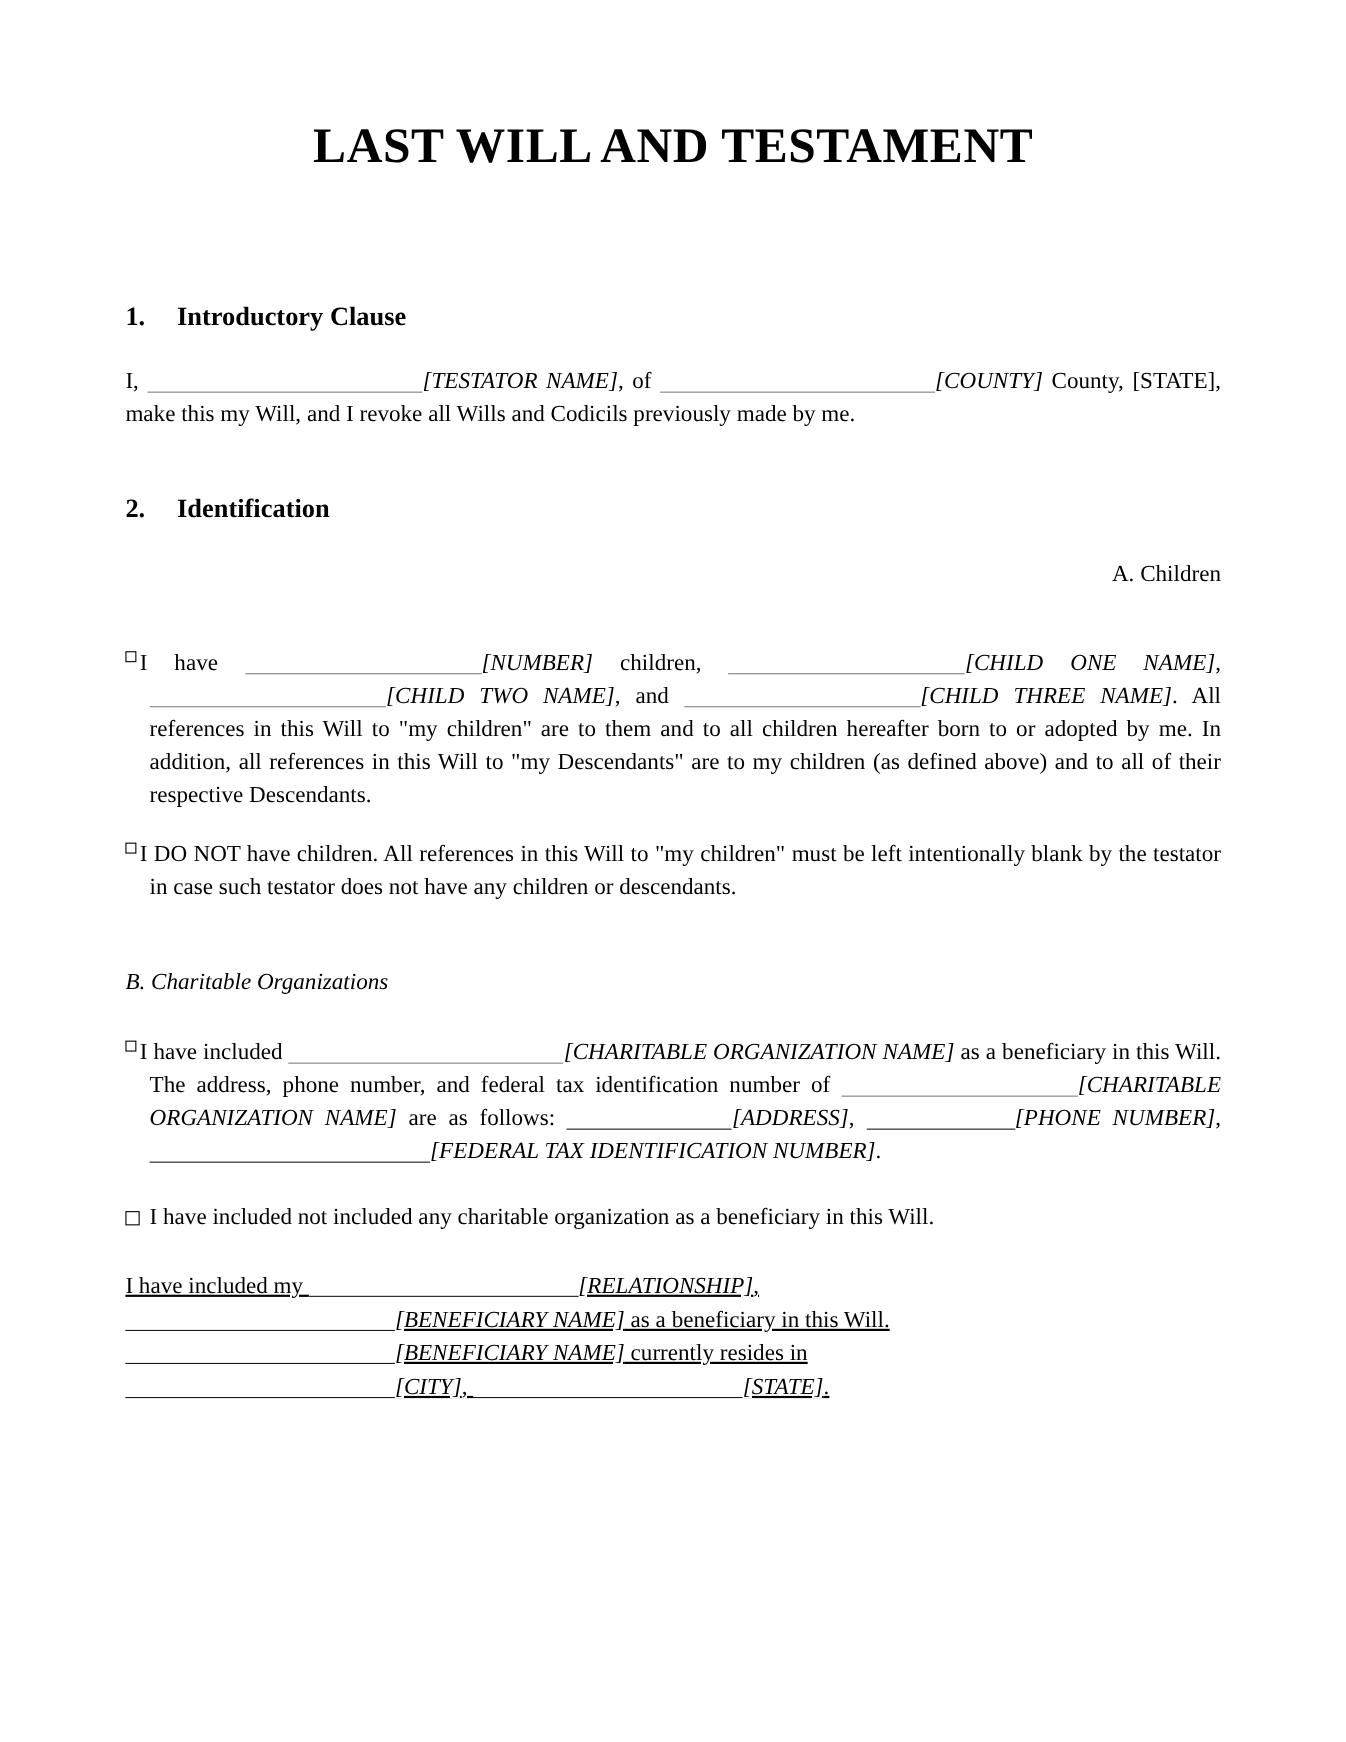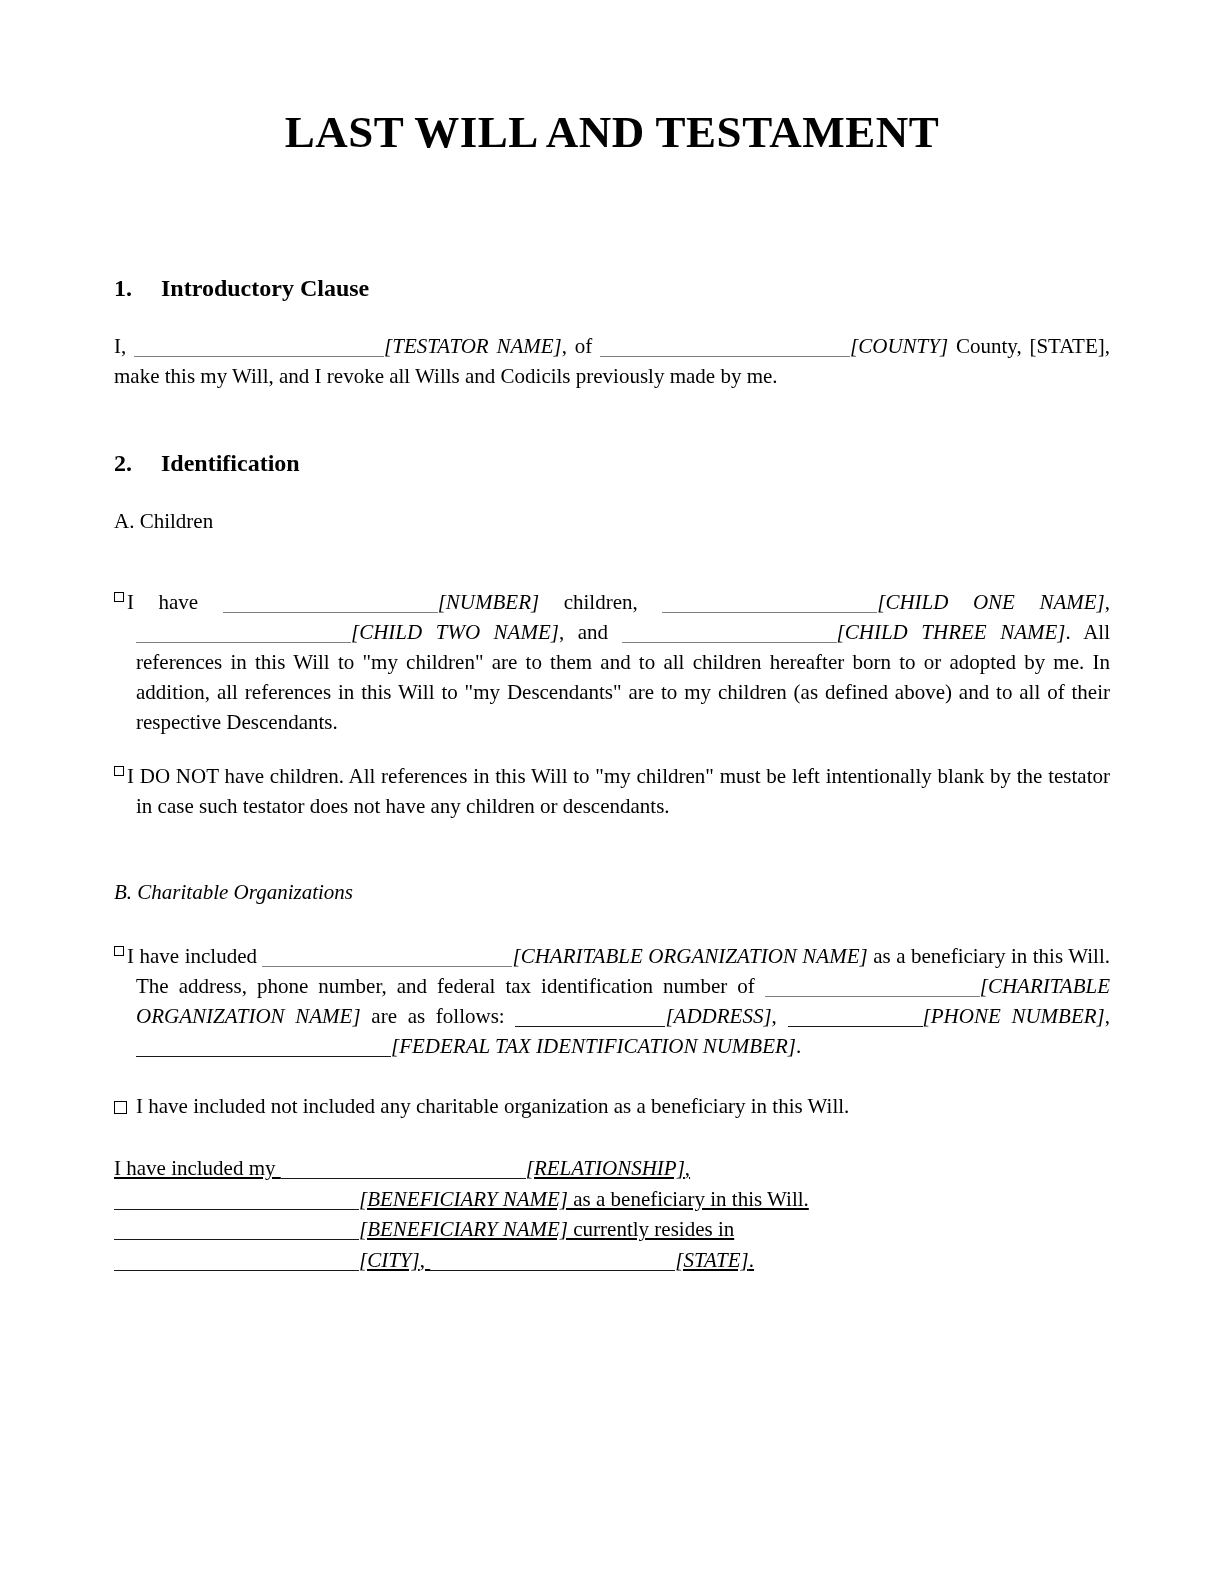--- a/index.html
+++ b/index.html
@@ -24,21 +24,21 @@
     font-size:45px;line-height:52px;font-weight:bold;
     letter-spacing:0.5px;
   }
   h2.sec{
     margin:0;font-size:24px;line-height:29px;font-weight:bold;
   }
   h2.sec .h-num{display:inline-block;width:47px;}
   #sec1{margin-top:116px;}
   #sec2{margin-top:58px;}
   .subhead{margin:0;margin-top:26px;font-weight:normal;font-size:21px;line-height:30px;}
-  #subA{margin-top:28px;}
+  #subA{margin-top:28px;text-align:right;}
   #subB{margin-top:56px;font-style:italic;}
   #subC{margin-top:34px;}
   p.body{margin:0;text-align:justify;}
   p.intro{margin-top:28px;}
   p.hang{
     padding-left:22px;text-indent:-22px;
   }
   #paraChildrenHave{margin-top:51px;}
   #paraChildrenNone{margin-top:24px;}
   #paraCharity{margin-top:34px;}

